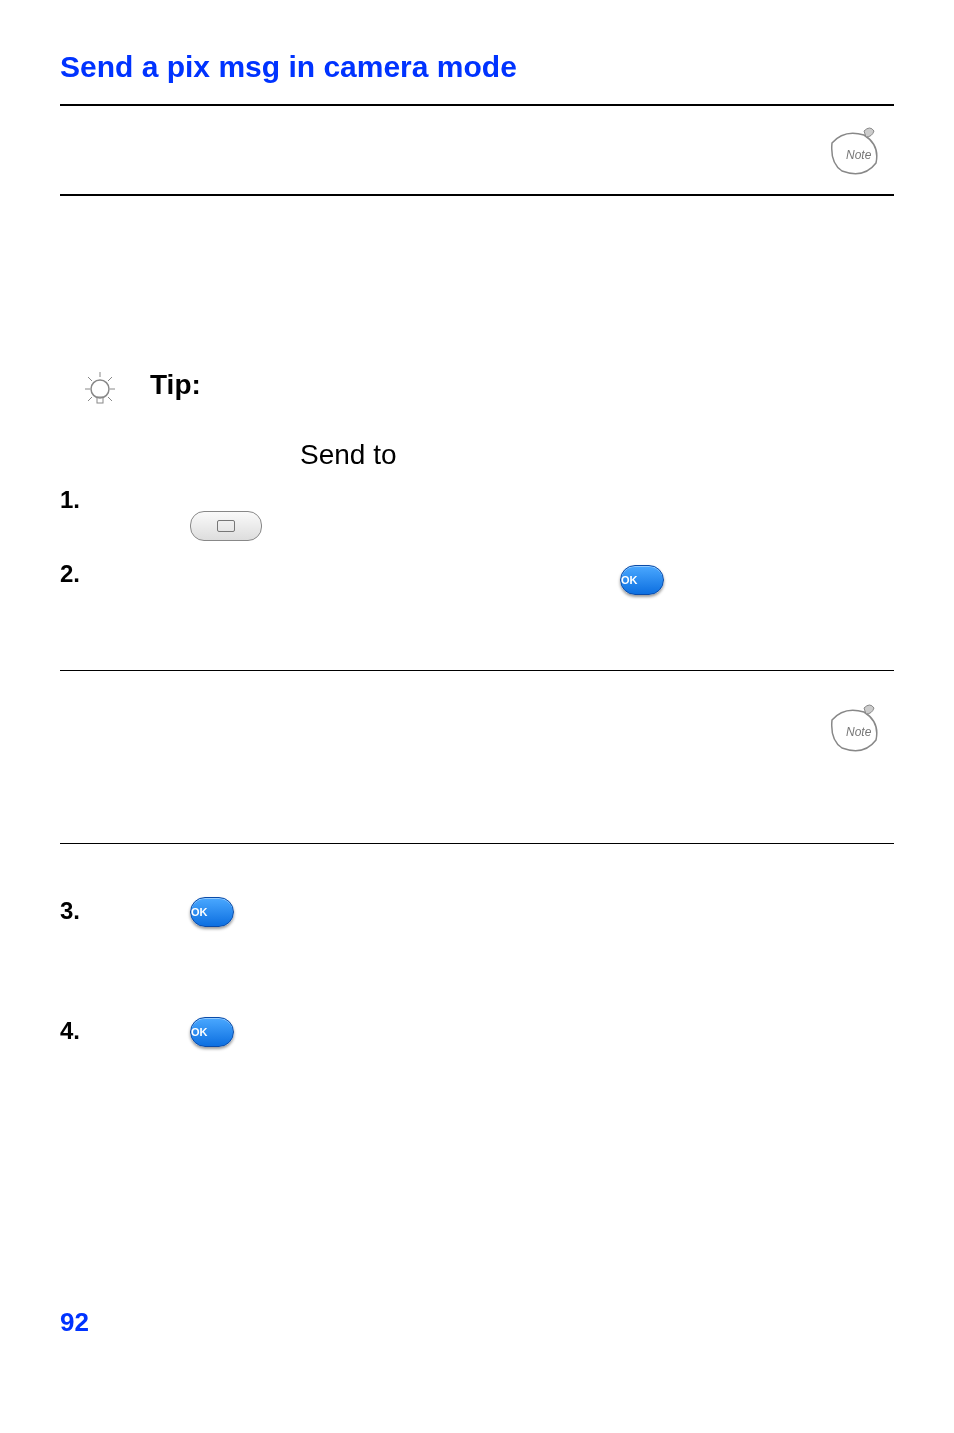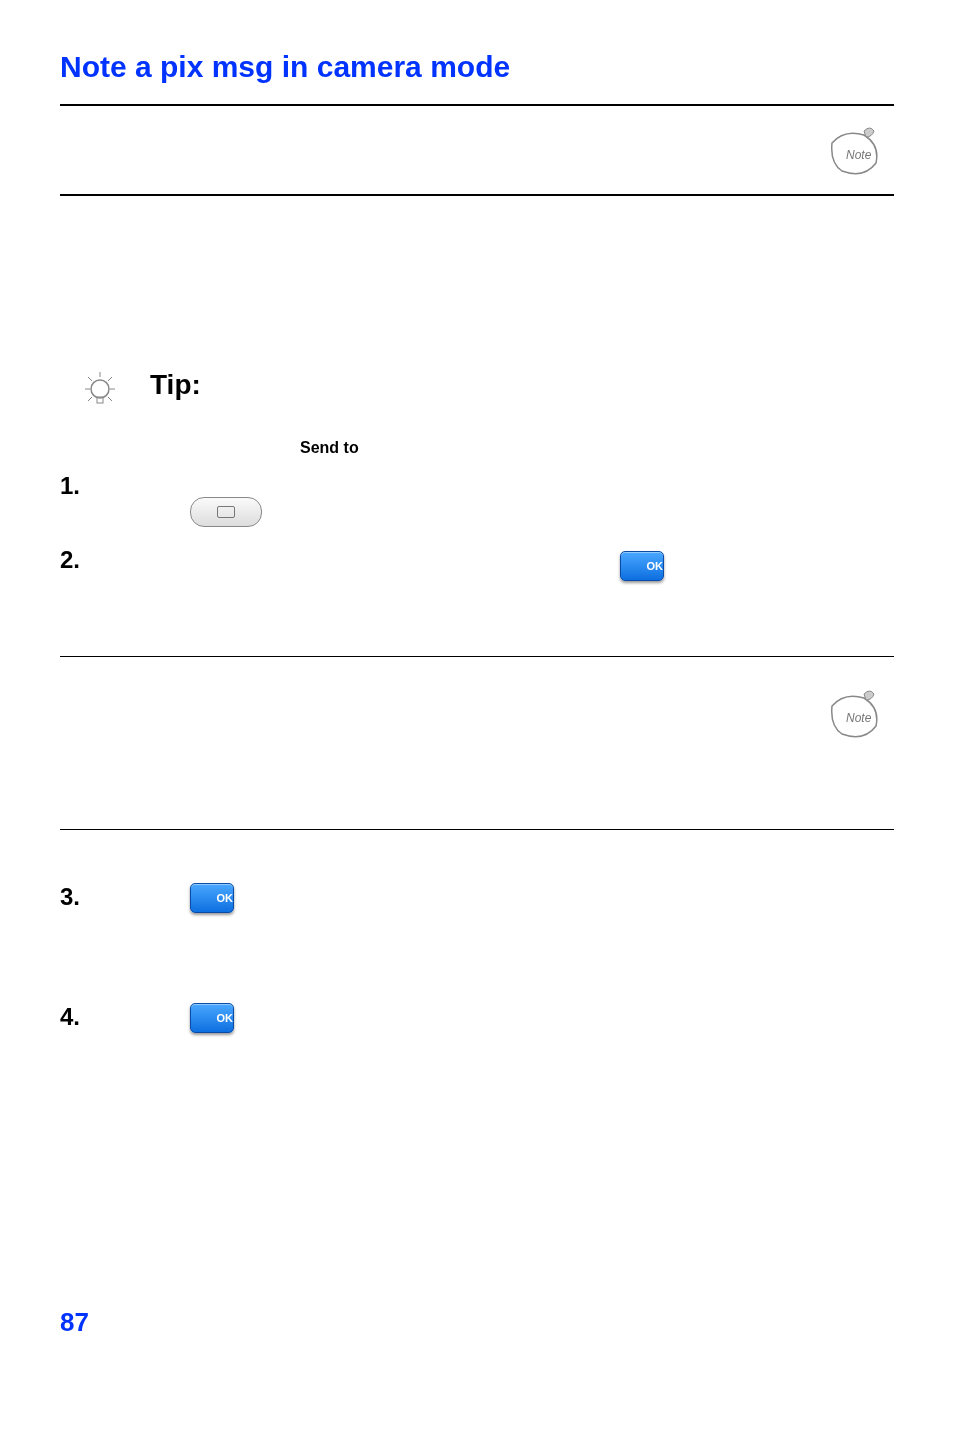--- a/index.html
+++ b/index.html
@@ -62,22 +62,22 @@
     font-weight: bold;
     font-size: 28px;
     margin-top: 5px;
   }
   .sendto-row {
     margin: 25px 0 15px 0;
     text-align: left;
     padding-left: 240px;
   }
   .sendto {
-    font-weight: bold;
-    font-size: 16px;
+    font-weight: normal;
+    font-size: 28px;
   }
   .step {
     display: flex;
     align-items: flex-start;
     margin: 15px 0;
     min-height: 50px;
   }
   .step-num {
     width: 30px;
     font-weight: bold;
@@ -106,28 +106,28 @@
     left:50%; top:50%;
     transform:translate(-50%,-50%);
     width:16px; height:10px;
     border:1px solid #777;
     border-radius:2px;
   }
   .ok-btn {
     display: inline-block;
     width: 42px;
     height: 28px;
-    border-radius: 5px;
+    border-radius: 15px;
     background: linear-gradient(#4aa8ff,#0d6fe0);
     border: 1px solid #0a4ba8;
     box-shadow: 0 2px 3px rgba(0,0,0,.4), inset 0 1px 0 rgba(255,255,255,.4);
     color: #fff;
     font-size: 11px;
     font-weight: bold;
-    text-align: right;
+    text-align: left;
     line-height: 28px;
     vertical-align: middle;
   }
   .step2-ok {
     position: absolute;
     left: 530px;
     top: 5px;
   }
   .step3-ok, .step4-ok {
     margin-left: 100px;
@@ -149,21 +149,21 @@
     color: #0033ff;
     font-weight: bold;
     font-size: 26px;
   }
   .step-gap-large { height: 40px; }
 </style>
 </head>
 <body>
 
 <div class="page">
-  <h1 class="title">Note a pix msg in camera mode</h1>
+  <h1 class="title">Send a pix msg in camera mode</h1>
 
   <hr class="thick">
   <div class="note-block">
     <div class="note-icon">
       <svg viewBox="0 0 60 55" width="60" height="55">
         <path class="note-paper" d="M8 20 Q6 40 18 48 Q40 56 52 40 Q56 22 40 12 Q20 6 8 20 Z"></path>
         <path d="M40 8 Q46 2 50 8 Q48 14 42 14 Z" fill="#ccc" stroke="#888"></path>
         <text x="22" y="36" font-size="12" fill="#777" font-style="italic">Note</text>
       </svg>
     </div>
@@ -237,13 +237,13 @@
 
   <div class="step">
     <div class="step-num">4.</div>
     <div class="step-body">
       <span class="ok-btn step4-ok">OK</span>
     </div>
   </div>
 
 </div>
 
-<div class="page-num">87</div>
+<div class="page-num">92</div>
 
 </body></html>

